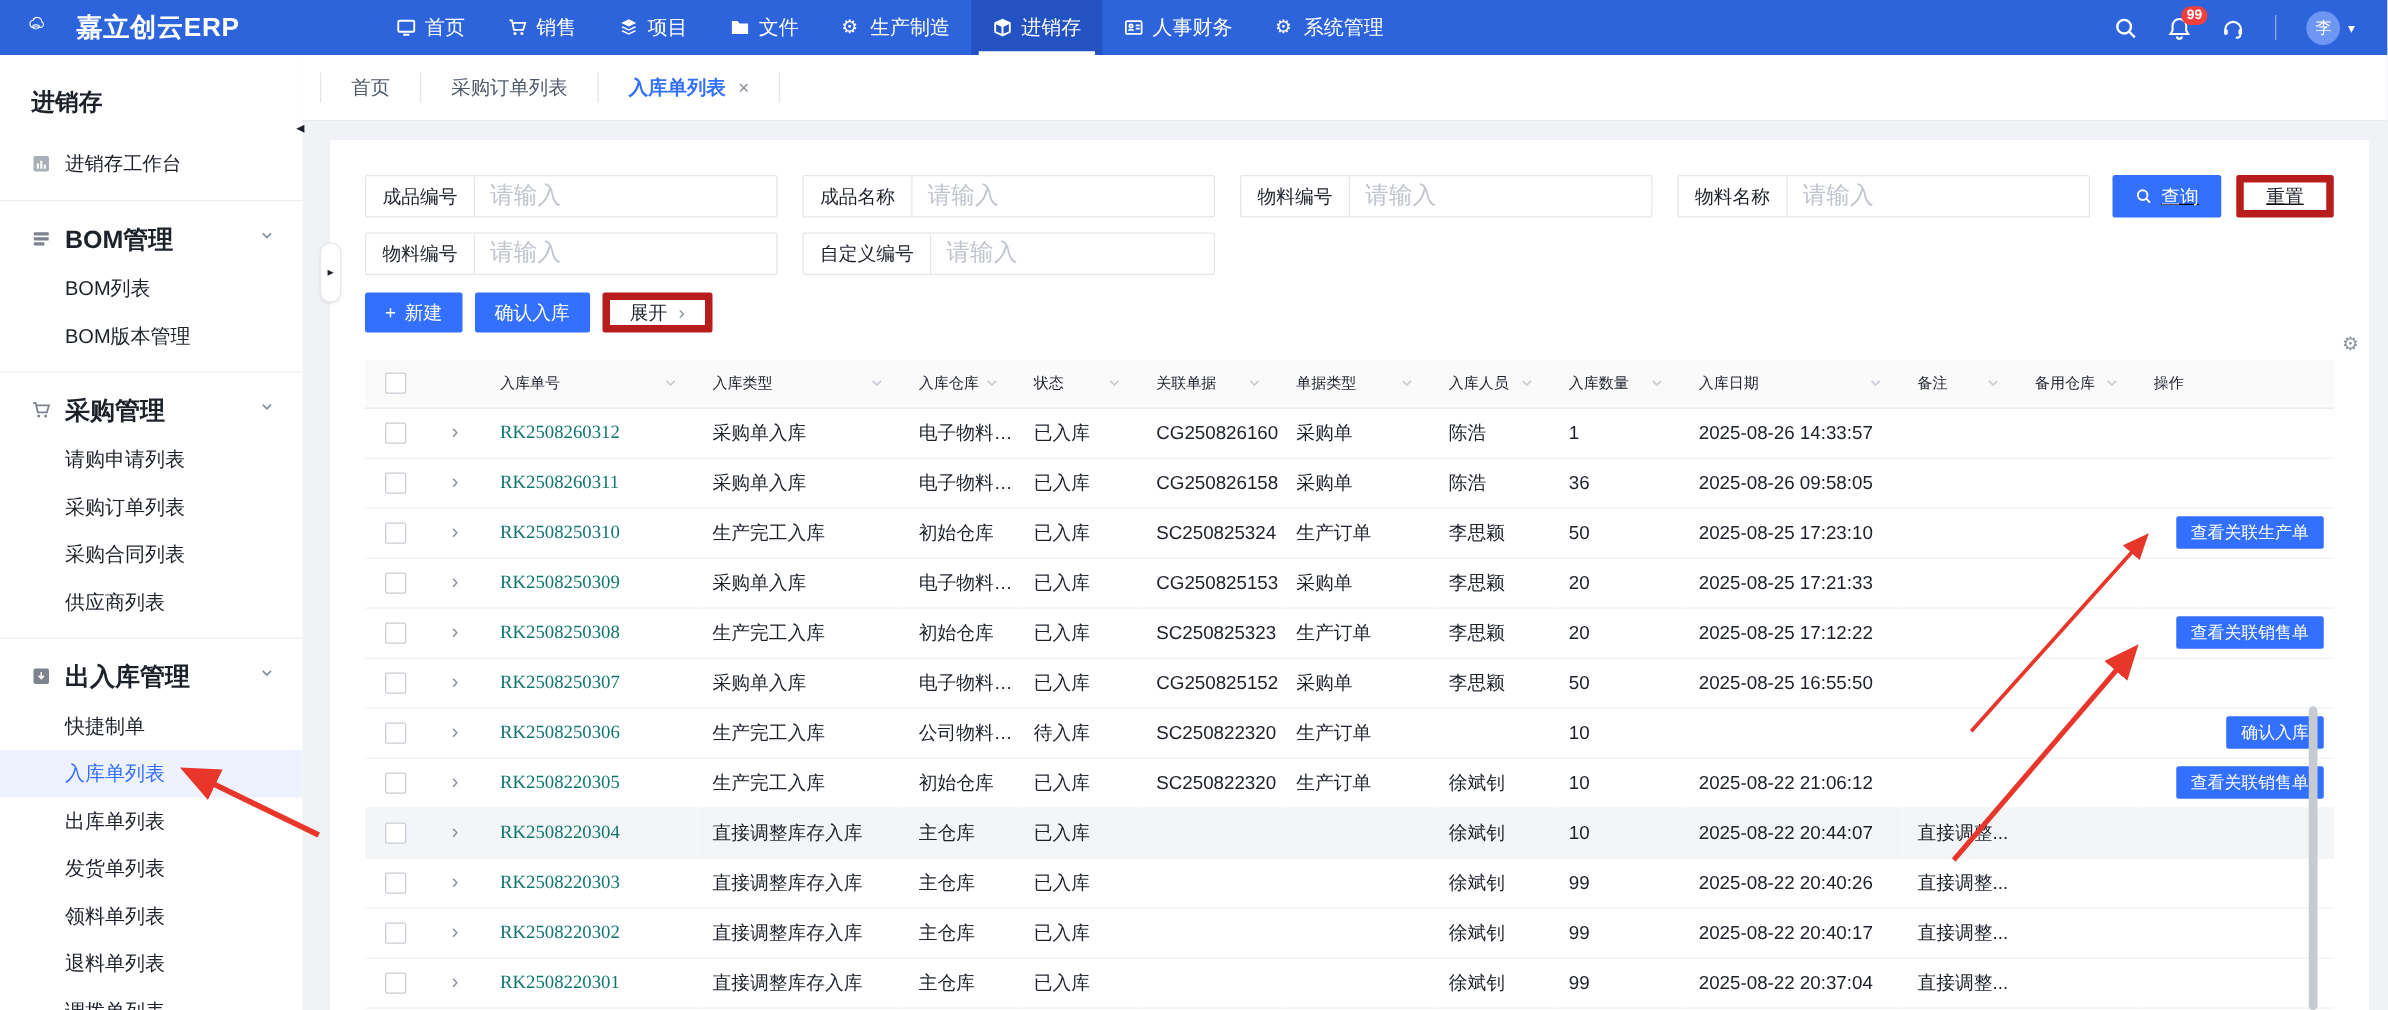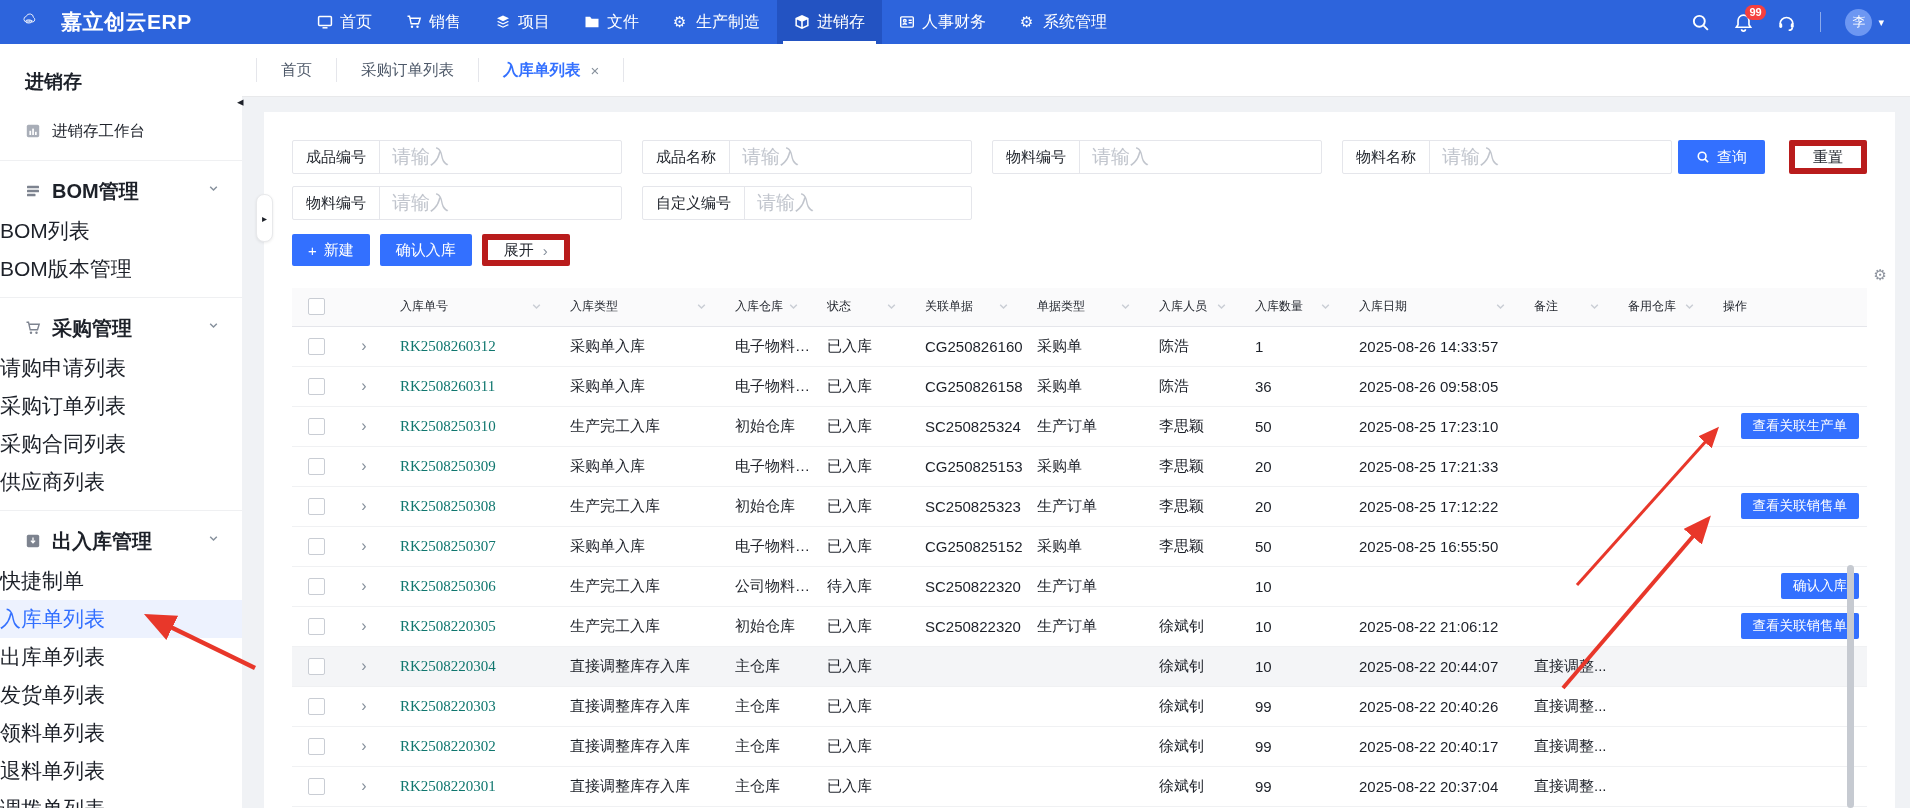--- a/index.html
+++ b/index.html
@@ -32,21 +32,21 @@
 
   
   .sidebar{position:absolute;top:44px;left:0;bottom:0;width:242px;background:#fff;z-index:10;overflow:hidden;}
   .side-title{font-size:19px;font-weight:bold;color:#1D2129;padding:25px 0 6px 25px;}
   .side-menu{padding-top:10px;}
   .side-item{height:40px;display:flex;align-items:center;gap:11px;padding-left:25px;
     font-size:15.5px;color:#1D2129;cursor:pointer;}
   .side-group-h{height:42px;display:flex;align-items:center;gap:11px;padding-left:25px;padding-right:18px;
     font-size:20px;font-weight:bold;color:#1D2129;cursor:pointer;}
   .side-group-h .grow{flex:1;}
-  .side-sub{height:38px;display:flex;align-items:center;font-size:21px;
+  .side-sub{height:38px;display:flex;align-items:center;padding-left:52px;font-size:16px;
     color:#1D2129;cursor:pointer;}
   .side-sub.active{background:#EDF2FE;color:#3370FF;}
   .side-divider{height:1px;background:#EFF0F2;margin:9px 0;}
   .s-icon{display:inline-flex;width:16px;height:16px;color:#7D838F;}
   .s-icon svg{width:16px;height:16px;}
   .chev-sm svg{width:11px;height:11px;}
 
   
   .main{position:absolute;top:44px;left:242px;right:0;bottom:0;background:#F0F2F5;}
   .tabbar{height:52px;background:#fff;display:flex;align-items:center;padding-left:14px;
@@ -63,21 +63,21 @@
   
   .filter-row{display:flex;align-items:center;margin-bottom:12px;}
   .fgroups{display:flex;gap:20px;}
   .fgroup{display:flex;align-items:center;width:330px;height:34px;border:1px solid #E5E6EB;
     border-radius:2px;background:#fff;box-sizing:border-box;}
   .flabel{display:flex;align-items:center;height:100%;padding:0 13px;font-size:15px;color:#1D2129;
     border-right:1px solid #E5E6EB;white-space:nowrap;}
   .fgroup input{flex:1;min-width:0;border:none;outline:none;padding:0 12px;font-size:19px;color:#1D2129;
     font-family:inherit;background:transparent;}
   .fgroup input::placeholder{color:#C1C5CD;}
-  .filter-actions{margin-left:auto;display:flex;gap:24px;}
+  .filter-actions{margin-left:auto;display:flex;gap:12px;text-decoration:underline;}
   .btn{display:inline-flex;align-items:center;justify-content:center;gap:7px;height:34px;
     padding:0 18px;font-size:15px;border-radius:2px;cursor:pointer;border:none;box-sizing:border-box;
     font-family:inherit;white-space:nowrap;}
   .btn-primary{background:#3370FF;color:#fff;}
   .btn-plain{background:#fff;color:#1D2129;border:6px solid #b91c1c;}
   .btn svg{width:14px;height:14px;}
 
   
   .toolbar{display:flex;gap:10px;margin-top:14px;}
   .btn-sm{height:32px;padding:0 16px;font-size:15px;}

